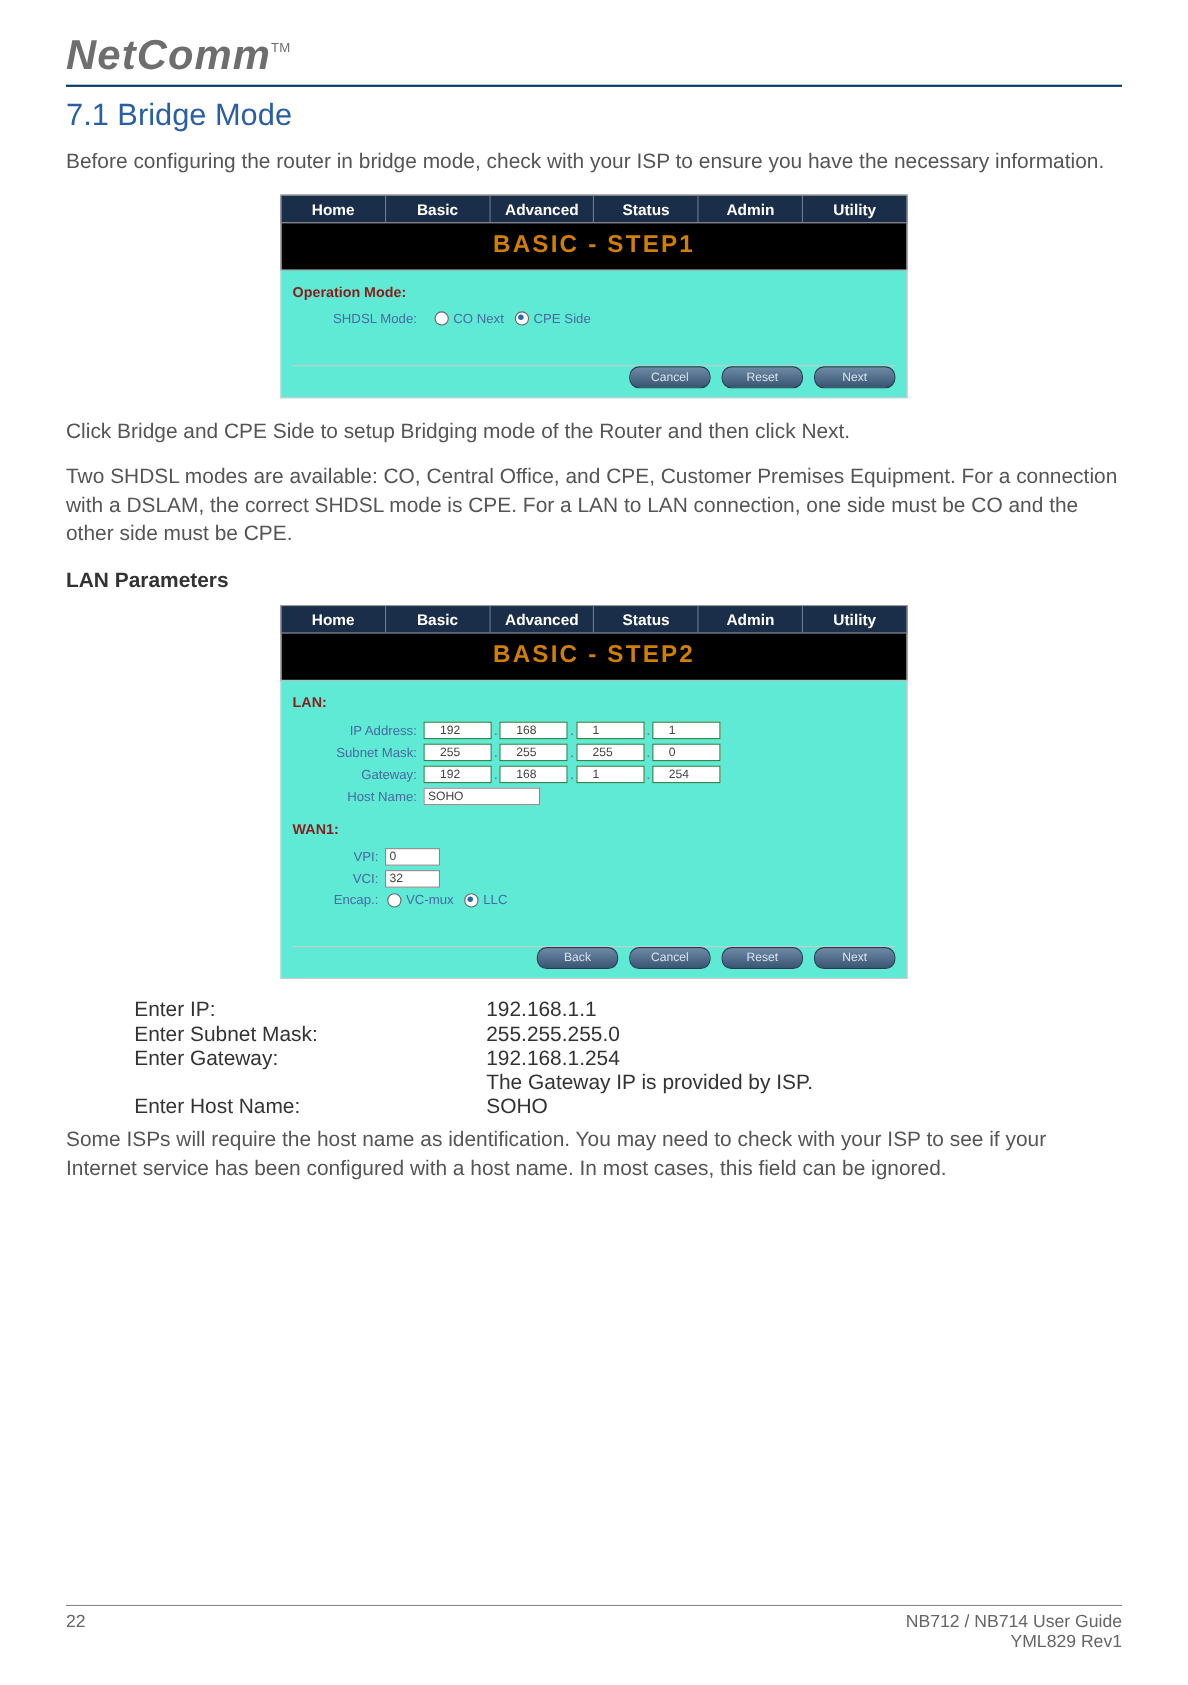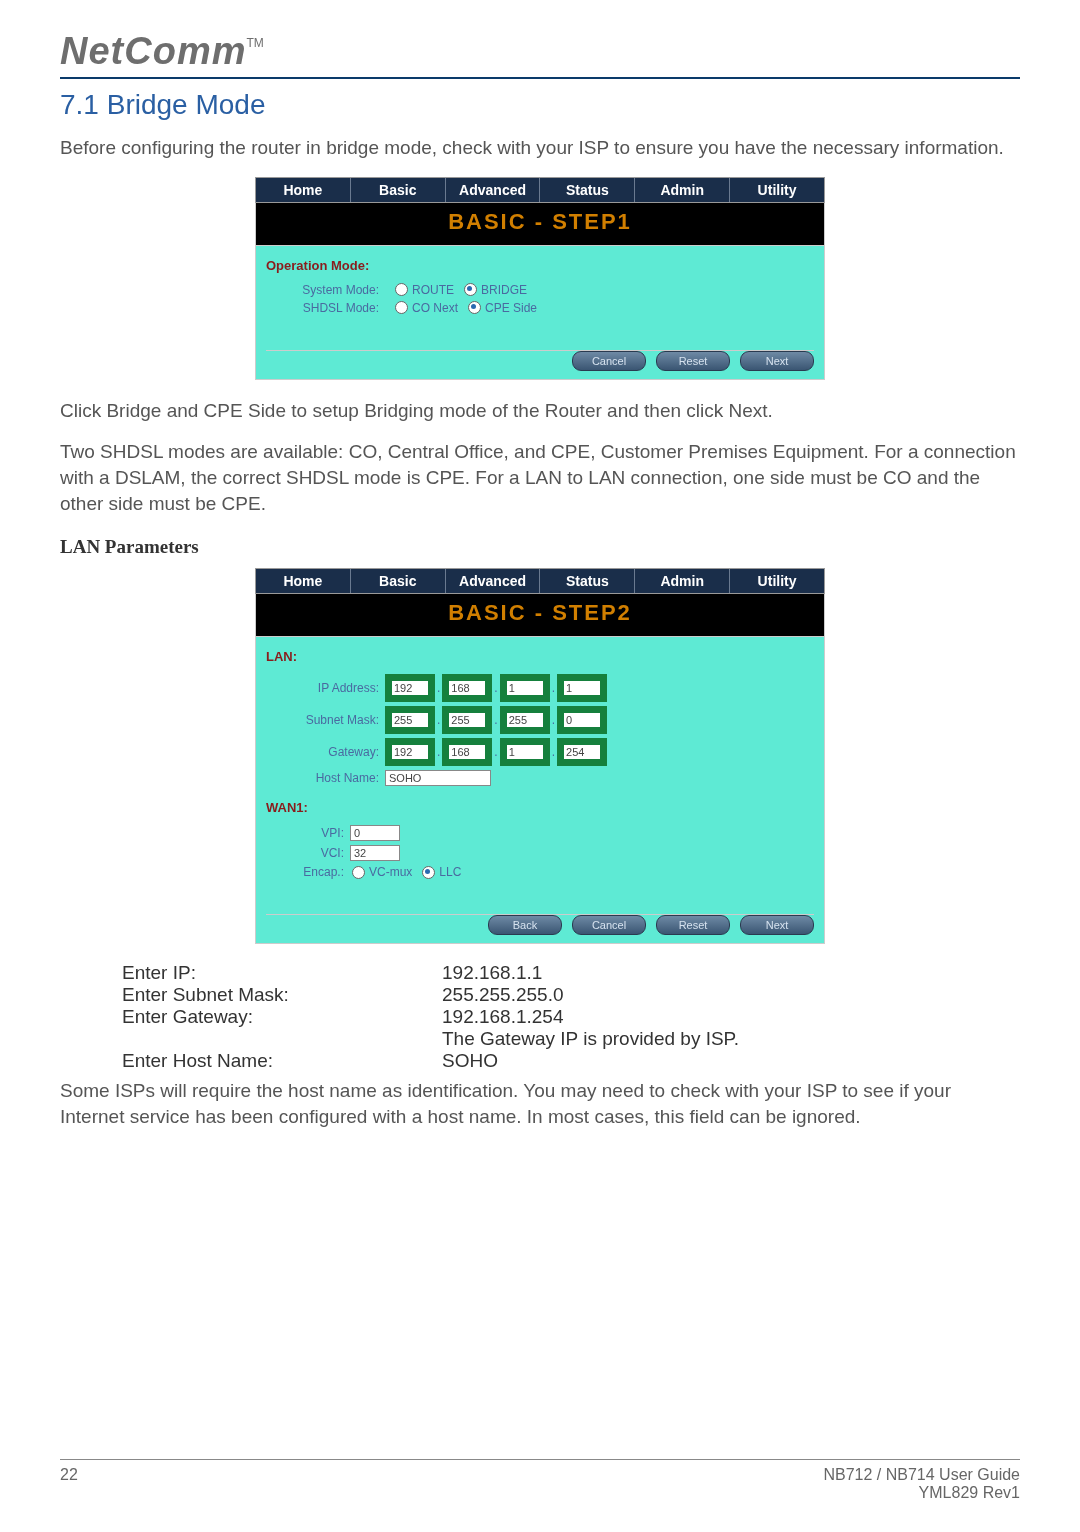--- a/index.html
+++ b/index.html
@@ -48,21 +48,20 @@
     color: #555;
     font-weight: 400;
     margin: 0 0 16px 0;
     line-height: 1.35;
   }
   .subheading {
     font-size: 19px;
     font-weight: bold;
     color: #333;
     margin: 20px 0 10px 0;
-    font-family: Liberation Serif, serif;
   }
   .screenshot {
     width: 570px;
     margin: 10px auto 18px auto;
     border: none;
     font-size: 12px;
   }
   .tabbar {
     display: flex;
     border: 1px solid #999;
@@ -113,22 +112,22 @@
   .formrow .lbl {
     width: 115px;
     text-align: right;
     color: #4a6aa0;
     font-size: 12px;
     padding-right: 6px;
   }
   .octet {
     width: 32px;
     font-size: 11px;
-    border: 7px solid #15803d;
-    padding: 1px 2px;
+    border: 1px solid #15803d;
+    padding: 1px 14px;
     margin-right: 2px;
     background: #fff;
     color: #444;
   }
   .dot {
     color: #4a6aa0;
     font-size: 12px;
     margin-right: 2px;
   }
   .txt {
@@ -222,27 +221,20 @@
       <div>Advanced</div>
       <div>Status</div>
       <div>Admin</div>
       <div>Utility</div>
     </div>
     <div class="step-header">BASIC - STEP1</div>
     <div class="panel-body">
       <div class="group-label">Operation Mode:</div>
 
       <div class="formrow">
-        <span class="lbl">System Mode:</span>
-        <span class="radio"></span>
-        <span class="radio-lbl">ROUTE</span>
-        <span class="radio sel"></span>
-        <span class="radio-lbl">BRIDGE</span>
-      </div>
-      <div class="formrow">
         <span class="lbl">SHDSL Mode:</span>
         <span class="radio"></span>
         <span class="radio-lbl">CO Next</span>
         <span class="radio sel"></span>
         <span class="radio-lbl">CPE Side</span>
       </div>
 
       <div class="btn-row">
         <div class="gbtn">Cancel</div>
         <div class="gbtn">Reset</div>

